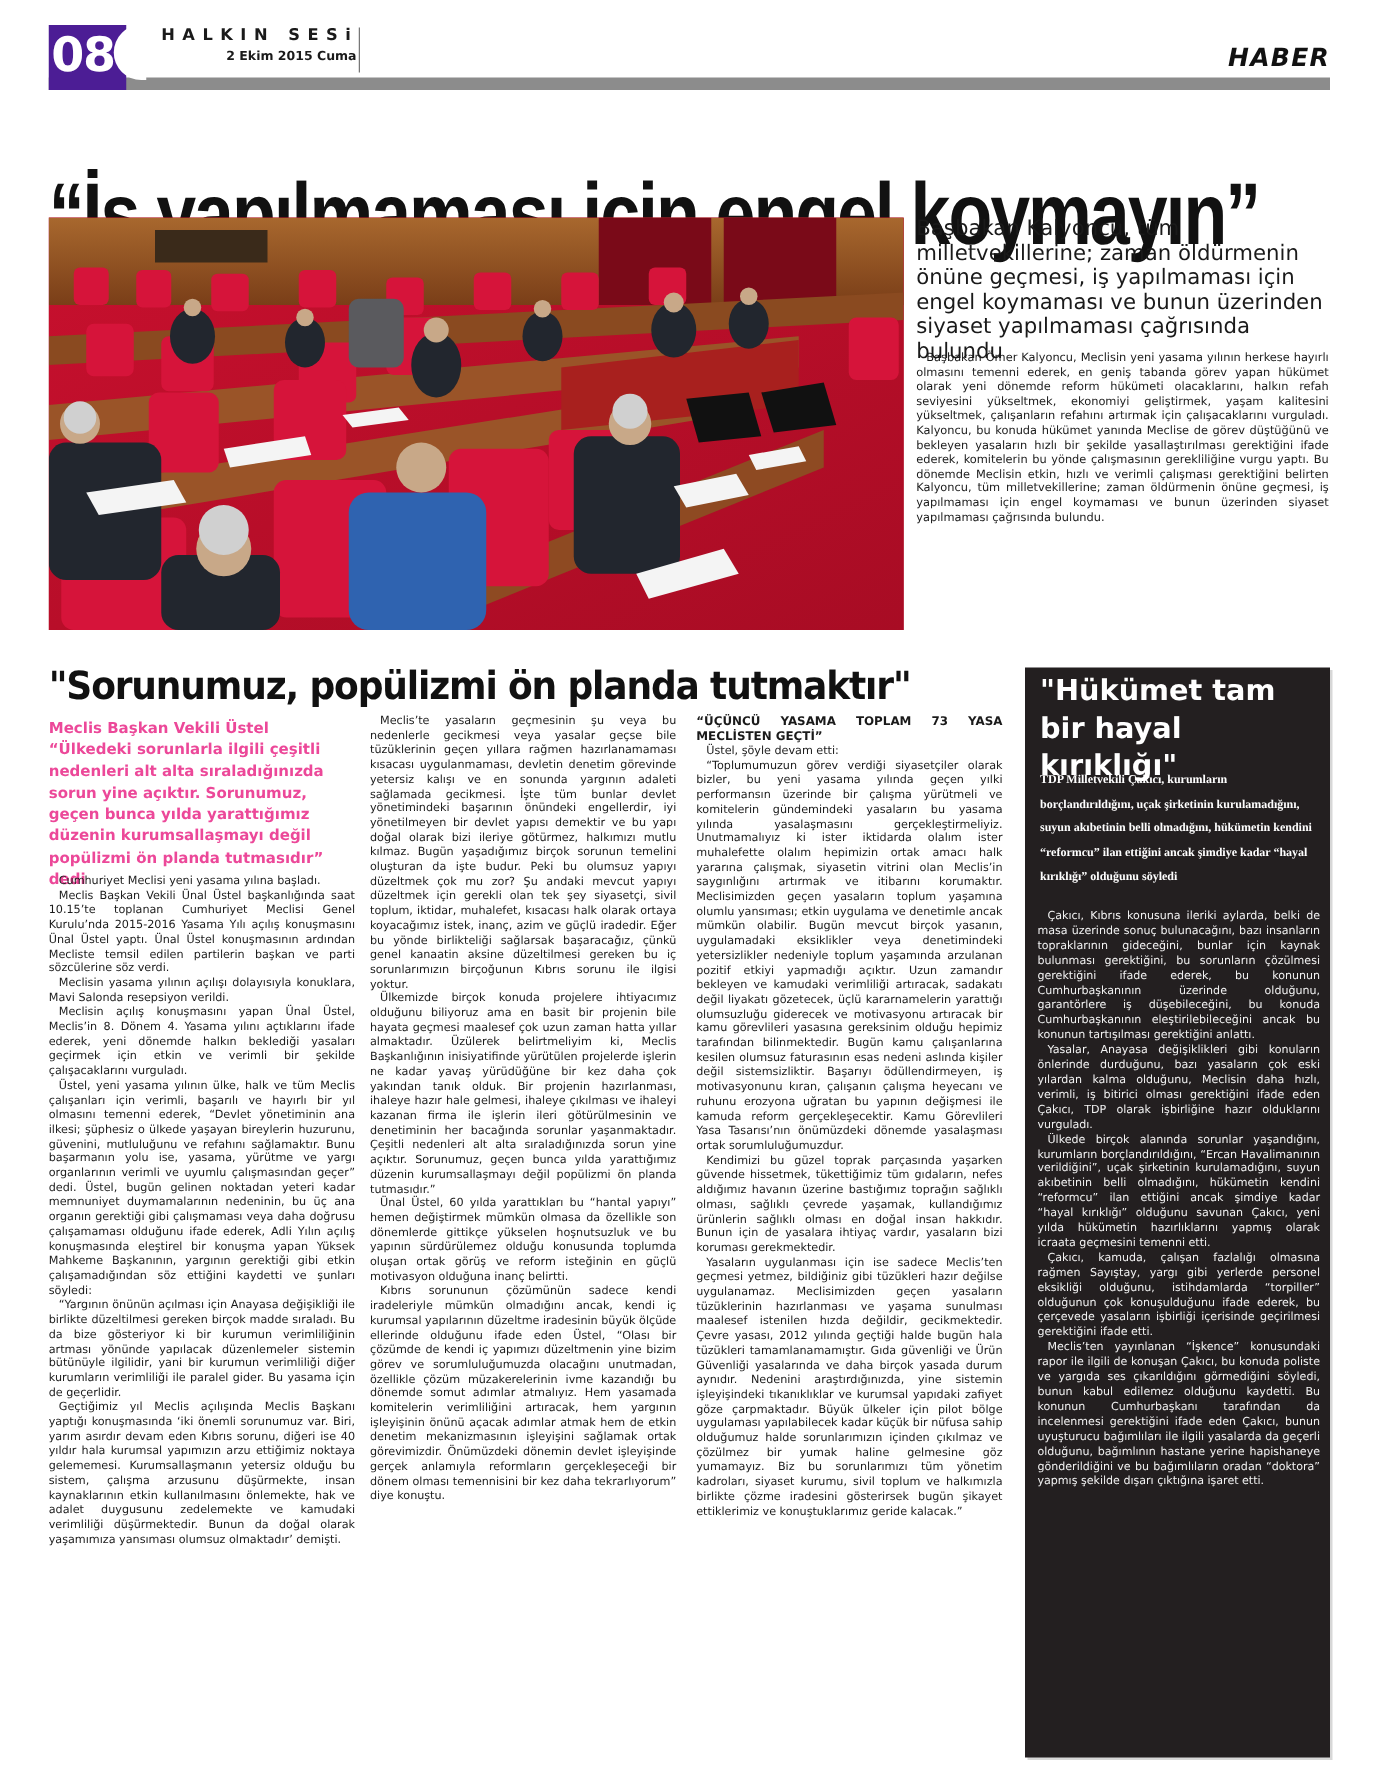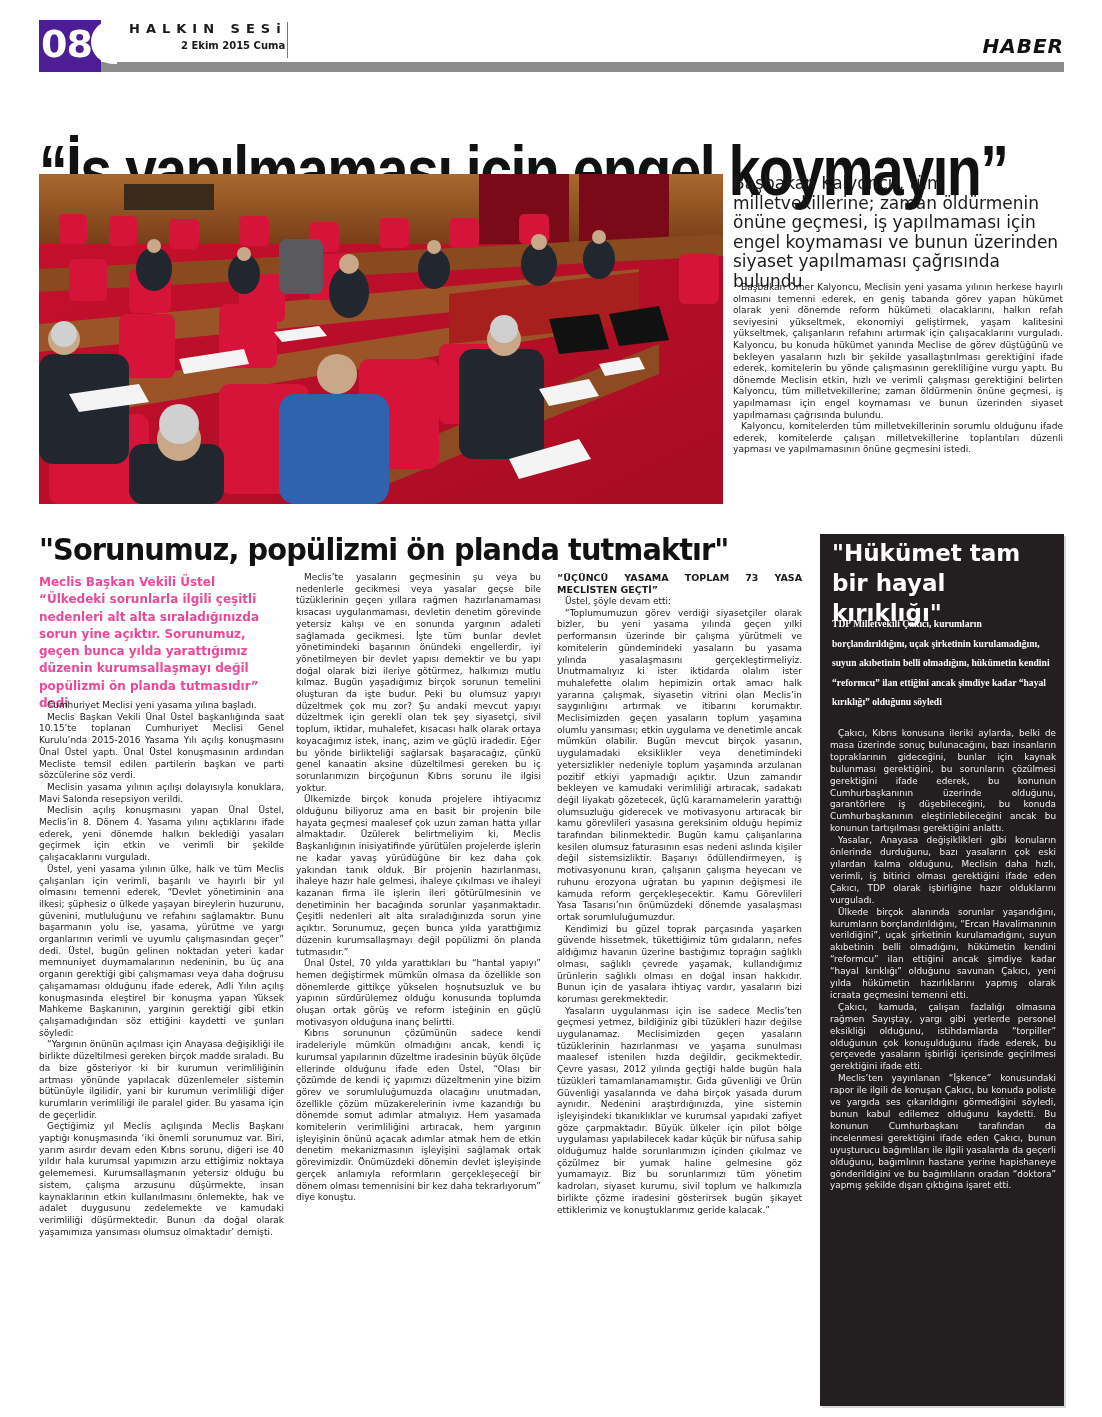--- a/index.html
+++ b/index.html
@@ -147,40 +147,39 @@
     </g>
 
     <polygon points="510,145 560,140 570,175 520,180" fill="#111"></polygon>
     <polygon points="570,140 620,132 630,166 580,172" fill="#111"></polygon>
   </svg>
 </figure>
 
 <div class="lead-deck">Başbakan Kalyoncu, tüm milletvekillerine; zaman öldürmenin önüne geçmesi, iş yapılmaması için engel koymaması ve bunun üzerinden siyaset yapılmaması çağrısında bulundu</div>
 <div class="lead-body">
   <p>Başbakan Ömer Kalyoncu, Meclisin yeni yasama yılının herkese hayırlı olmasını temenni ederek, en geniş tabanda görev yapan hükümet olarak yeni dönemde reform hükümeti olacaklarını, halkın refah seviyesini yükseltmek, ekonomiyi geliştirmek, yaşam kalitesini yükseltmek, çalışanların refahını artırmak için çalışacaklarını vurguladı.  Kalyoncu, bu konuda hükümet yanında Meclise de görev düştüğünü ve bekleyen yasaların hızlı bir şekilde yasallaştırılması gerektiğini ifade ederek, komitelerin bu yönde çalışmasının gerekliliğine vurgu yaptı.  Bu dönemde Meclisin etkin, hızlı ve verimli çalışması gerektiğini belirten Kalyoncu, tüm milletvekillerine; zaman öldürmenin önüne geçmesi, iş yapılmaması için engel koymaması ve bunun üzerinden siyaset yapılmaması çağrısında bulundu.</p>
-  <p>Kalyoncu, komitelerden tüm milletvekillerinin sorumlu olduğunu ifade ederek, komitelerde çalışan milletvekillerine toplantıları düzenli yapması ve yapılmamasının önüne geçmesini istedi.</p>
 </div>
 
 <h2 class="headline2" style="margin:0;">"Sorunumuz, popülizmi ön planda tutmaktır"</h2>
 <div class="deck2">Meclis Başkan Vekili Üstel “Ülkedeki sorunlarla ilgili çeşitli nedenleri alt alta sıraladığınızda sorun yine açıktır. Sorunumuz, geçen bunca yılda yarattığımız düzenin kurumsallaşmayı değil popülizmi ön planda tutmasıdır” dedi</div>
 
 <div class="col col1">
   <p>Cumhuriyet Meclisi yeni yasama yılına başladı.</p>
   <p>Meclis Başkan Vekili Ünal Üstel başkanlığında saat 10.15’te toplanan Cumhuriyet Meclisi Genel Kurulu’nda 2015-2016 Yasama Yılı açılış konuşmasını Ünal Üstel yaptı. Ünal Üstel konuşmasının ardından Mecliste temsil edilen partilerin başkan ve parti sözcülerine söz verdi.</p>
   <p>Meclisin yasama yılının açılışı dolayısıyla konuklara, Mavi Salonda resepsiyon verildi.</p>
   <p>Meclisin açılış konuşmasını yapan Ünal Üstel, Meclis’in 8. Dönem 4. Yasama yılını açtıklarını ifade ederek, yeni dönemde halkın beklediği yasaları geçirmek için etkin ve verimli bir şekilde çalışacaklarını vurguladı.</p>
   <p>Üstel, yeni yasama yılının ülke, halk ve tüm Meclis çalışanları için verimli, başarılı ve hayırlı bir yıl olmasını temenni ederek, “Devlet yönetiminin ana ilkesi; şüphesiz o ülkede yaşayan bireylerin huzurunu, güvenini, mutluluğunu ve refahını sağlamaktır. Bunu başarmanın yolu ise, yasama, yürütme ve yargı organlarının verimli ve uyumlu çalışmasından geçer” dedi. Üstel, bugün gelinen noktadan yeteri kadar memnuniyet duymamalarının nedeninin, bu üç ana organın gerektiği gibi çalışmaması veya daha doğrusu çalışamaması olduğunu ifade ederek, Adli Yılın açılış konuşmasında eleştirel bir konuşma yapan Yüksek Mahkeme Başkanının, yargının gerektiği gibi etkin çalışamadığından söz ettiğini kaydetti ve şunları söyledi:</p>
   <p>“Yargının önünün açılması için Anayasa değişikliği ile birlikte düzeltilmesi gereken birçok madde sıraladı. Bu da bize gösteriyor ki bir kurumun verimliliğinin artması yönünde yapılacak düzenlemeler sistemin bütünüyle ilgilidir, yani bir kurumun verimliliği diğer kurumların verimliliği ile paralel gider. Bu yasama için de geçerlidir.</p>
   <p>Geçtiğimiz yıl Meclis açılışında Meclis Başkanı yaptığı konuşmasında ‘iki önemli sorunumuz var. Biri, yarım asırdır devam eden Kıbrıs sorunu, diğeri ise 40 yıldır hala kurumsal yapımızın arzu ettiğimiz noktaya gelememesi. Kurumsallaşmanın yetersiz olduğu bu sistem, çalışma arzusunu düşürmekte, insan kaynaklarının etkin kullanılmasını önlemekte, hak ve adalet duygusunu zedelemekte ve kamudaki verimliliği düşürmektedir. Bunun da doğal olarak yaşamımıza yansıması olumsuz olmaktadır’ demişti.</p>
 </div>
 
 <div class="col col2">
   <p>Meclis’te yasaların geçmesinin şu veya bu nedenlerle gecikmesi veya yasalar geçse bile tüzüklerinin geçen yıllara rağmen hazırlanamaması kısacası uygulanmaması, devletin denetim görevinde yetersiz kalışı ve en sonunda yargının adaleti sağlamada gecikmesi. İşte tüm bunlar devlet yönetimindeki başarının önündeki engellerdir, iyi yönetilmeyen bir devlet yapısı demektir ve bu yapı doğal olarak bizi ileriye götürmez, halkımızı mutlu kılmaz. Bugün yaşadığımız birçok sorunun temelini oluşturan da işte budur. Peki bu olumsuz yapıyı düzeltmek çok mu zor? Şu andaki mevcut yapıyı düzeltmek için gerekli olan tek şey siyasetçi, sivil toplum, iktidar, muhalefet, kısacası halk olarak ortaya koyacağımız istek, inanç, azim ve güçlü iradedir. Eğer bu yönde birlikteliği sağlarsak başaracağız, çünkü genel kanaatin aksine düzeltilmesi gereken bu iç sorunlarımızın birçoğunun Kıbrıs sorunu ile ilgisi yoktur.</p>
   <p>Ülkemizde birçok konuda projelere ihtiyacımız olduğunu biliyoruz ama en basit bir projenin bile hayata geçmesi maalesef çok uzun zaman hatta yıllar almaktadır. Üzülerek belirtmeliyim ki, Meclis Başkanlığının inisiyatifinde yürütülen projelerde işlerin ne kadar yavaş yürüdüğüne bir kez daha çok yakından tanık olduk. Bir projenin hazırlanması, ihaleye hazır hale gelmesi, ihaleye çıkılması ve ihaleyi kazanan firma ile işlerin ileri götürülmesinin ve denetiminin her bacağında sorunlar yaşanmaktadır. Çeşitli nedenleri alt alta sıraladığınızda sorun yine açıktır. Sorunumuz, geçen bunca yılda yarattığımız düzenin kurumsallaşmayı değil popülizmi ön planda tutmasıdır.”</p>
-  <p>Ünal Üstel, 70 yılda yarattıkları bu “hantal yapıyı” hemen değiştirmek mümkün olmasa da özellikle son dönemlerde gittikçe yükselen hoşnutsuzluk ve bu yapının sürdürülemez olduğu konusunda toplumda oluşan ortak görüş ve reform isteğinin en güçlü motivasyon olduğuna inanç belirtti.</p>
+  <p>Ünal Üstel, 60 yılda yarattıkları bu “hantal yapıyı” hemen değiştirmek mümkün olmasa da özellikle son dönemlerde gittikçe yükselen hoşnutsuzluk ve bu yapının sürdürülemez olduğu konusunda toplumda oluşan ortak görüş ve reform isteğinin en güçlü motivasyon olduğuna inanç belirtti.</p>
   <p>Kıbrıs sorununun çözümünün sadece kendi iradeleriyle mümkün olmadığını ancak, kendi iç kurumsal yapılarının düzeltme iradesinin büyük ölçüde ellerinde olduğunu ifade eden Üstel, “Olası bir çözümde de kendi iç yapımızı düzeltmenin yine bizim görev ve sorumluluğumuzda olacağını unutmadan, özellikle çözüm müzakerelerinin ivme kazandığı bu dönemde somut adımlar atmalıyız. Hem yasamada komitelerin verimliliğini artıracak, hem yargının işleyişinin önünü açacak adımlar atmak hem de etkin denetim mekanizmasının işleyişini sağlamak ortak görevimizdir. Önümüzdeki dönemin devlet işleyişinde gerçek anlamıyla reformların gerçekleşeceği bir dönem olması temennisini bir kez daha tekrarlıyorum” diye konuştu.</p>
 </div>
 
 <div class="col col3">
   <p class="subhead">“ÜÇÜNCÜ YASAMA TOPLAM 73 YASA MECLİSTEN GEÇTİ”</p>
   <p>Üstel, şöyle devam etti:</p>
   <p>“Toplumumuzun görev verdiği siyasetçiler olarak bizler, bu yeni yasama yılında geçen yılki performansın üzerinde bir çalışma yürütmeli ve komitelerin gündemindeki yasaların bu yasama yılında yasalaşmasını gerçekleştirmeliyiz. Unutmamalıyız ki ister iktidarda olalım ister muhalefette olalım hepimizin ortak amacı halk yararına çalışmak, siyasetin vitrini olan Meclis’in saygınlığını artırmak ve itibarını korumaktır. Meclisimizden geçen yasaların toplum yaşamına olumlu yansıması; etkin uygulama ve denetimle ancak mümkün olabilir. Bugün mevcut birçok yasanın, uygulamadaki eksiklikler veya denetimindeki yetersizlikler nedeniyle toplum yaşamında arzulanan pozitif etkiyi yapmadığı açıktır. Uzun zamandır bekleyen ve kamudaki verimliliği artıracak, sadakatı değil liyakatı gözetecek, üçlü kararnamelerin yarattığı olumsuzluğu giderecek ve motivasyonu artıracak bir kamu görevlileri yasasına gereksinim olduğu hepimiz tarafından bilinmektedir. Bugün kamu çalışanlarına kesilen olumsuz faturasının esas nedeni aslında kişiler değil sistemsizliktir. Başarıyı ödüllendirmeyen, iş motivasyonunu kıran, çalışanın çalışma heyecanı ve ruhunu erozyona uğratan bu yapının değişmesi ile kamuda reform gerçekleşecektir. Kamu Görevlileri Yasa Tasarısı’nın önümüzdeki dönemde yasalaşması ortak sorumluluğumuzdur.</p>
   <p>Kendimizi bu güzel toprak parçasında yaşarken güvende hissetmek, tükettiğimiz tüm gıdaların, nefes aldığımız havanın üzerine bastığımız toprağın sağlıklı olması, sağlıklı çevrede yaşamak, kullandığımız ürünlerin sağlıklı olması en doğal insan hakkıdır. Bunun için de yasalara ihtiyaç vardır, yasaların bizi koruması gerekmektedir.</p>
   <p>Yasaların uygulanması için ise sadece Meclis’ten geçmesi yetmez, bildiğiniz gibi tüzükleri hazır değilse uygulanamaz. Meclisimizden geçen yasaların tüzüklerinin hazırlanması ve yaşama sunulması maalesef istenilen hızda değildir, gecikmektedir. Çevre yasası, 2012 yılında geçtiği halde bugün hala tüzükleri tamamlanamamıştır. Gıda güvenliği ve Ürün Güvenliği yasalarında ve daha birçok yasada durum aynıdır. Nedenini araştırdığınızda, yine sistemin işleyişindeki tıkanıklıklar ve kurumsal yapıdaki zafiyet göze çarpmaktadır. Büyük ülkeler için pilot bölge uygulaması yapılabilecek kadar küçük bir nüfusa sahip olduğumuz halde sorunlarımızın içinden çıkılmaz ve çözülmez bir yumak haline gelmesine göz yumamayız. Biz bu sorunlarımızı tüm yönetim kadroları, siyaset kurumu, sivil toplum ve halkımızla birlikte çözme iradesini gösterirsek bugün şikayet ettiklerimiz ve konuştuklarımız geride kalacak.”</p>
 </div>

